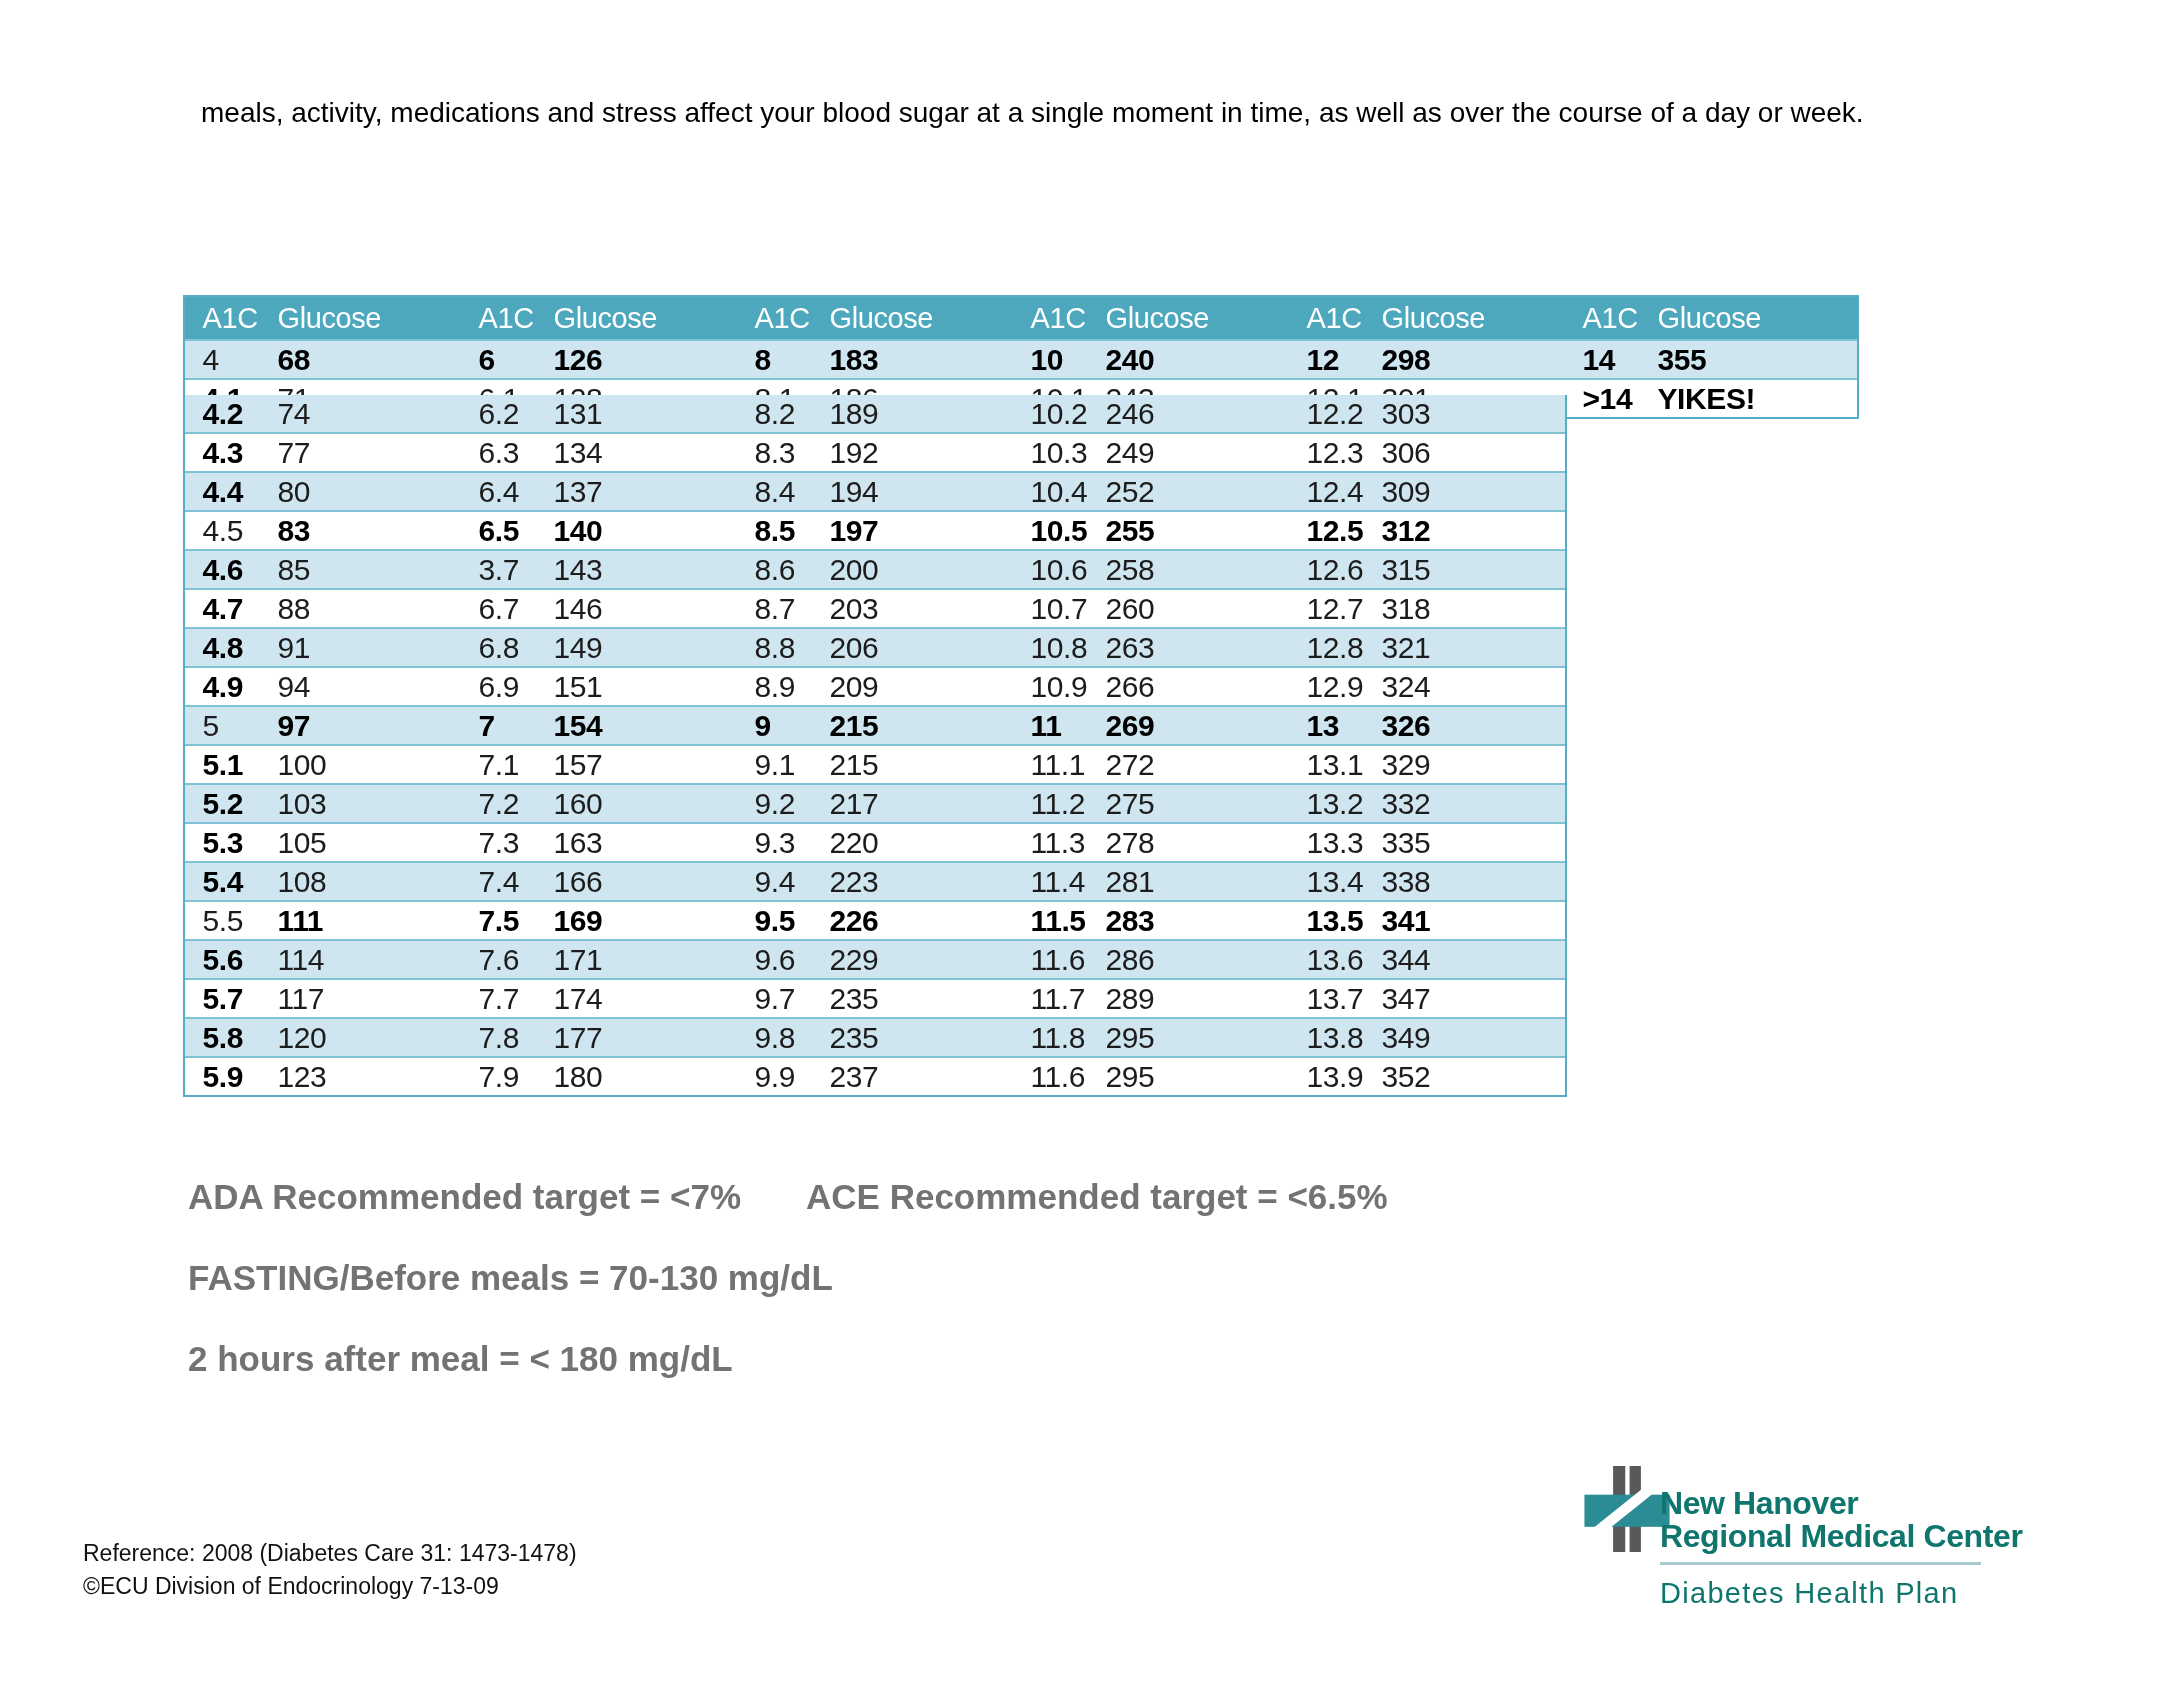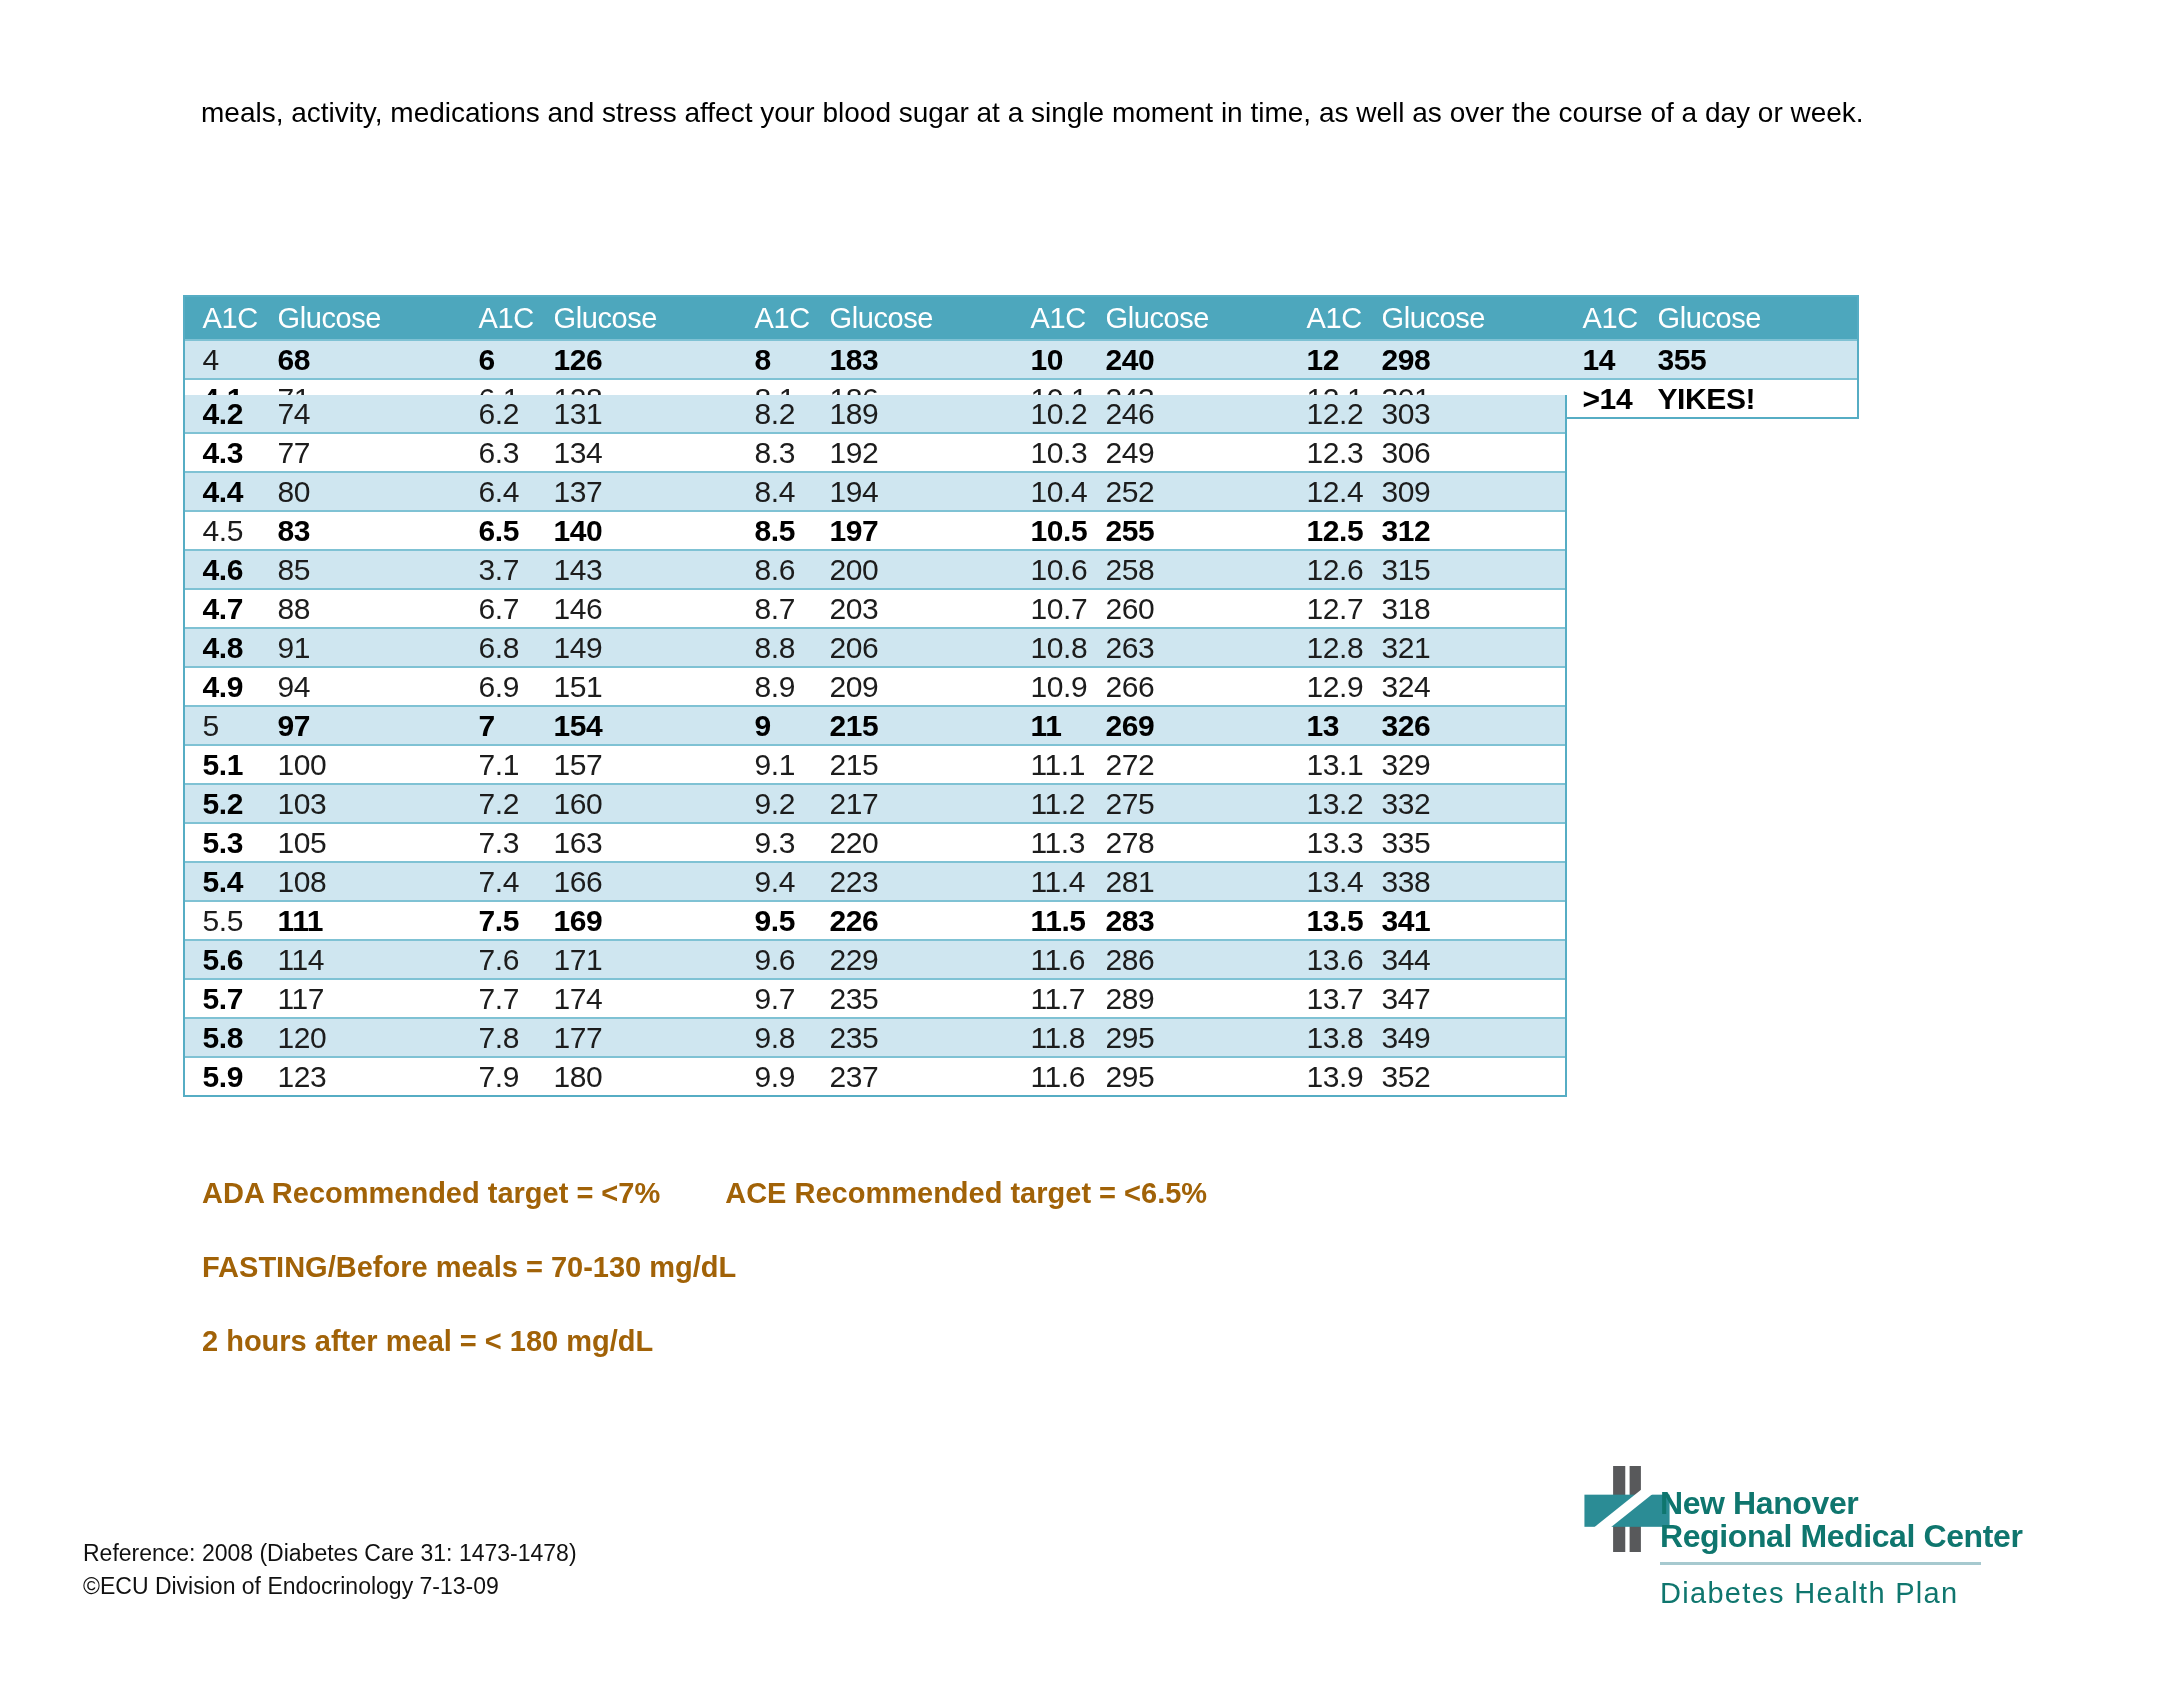--- a/index.html
+++ b/index.html
@@ -26,21 +26,21 @@
   .hdr{height:42px;display:flex;background:#4da7bd;color:#ffffff;font-size:29px;}
   .row{height:37px;display:flex;font-size:30px;color:#1c1c1c;}
   .row.shade{background:#cfe6f0;}
   .pair{width:276px;display:flex;align-items:center;height:100%;}
   .pair.p6{width:292px;}
   .pair .a{width:75px;padding-left:17.5px;flex:none;letter-spacing:-0.4px;}
   .pair .g{flex:1;letter-spacing:-0.4px;}
   .hdr .pair{align-items:center;}
   .b{font-weight:bold;color:#000;}
   
-  .notes{position:absolute;left:202px;top:1177px;font-weight:bold;font-size:29px;color:#a16207;white-space:nowrap;}
+  .notes{position:absolute;left:188px;top:1177px;font-weight:bold;font-size:35px;color:#737373;white-space:nowrap;}
   .notes .nline{margin-bottom:41px;}
   .notes .gap{margin-left:65px;}
   
   .footer{position:absolute;left:83px;top:1537px;font-size:23px;line-height:33px;color:#111;white-space:nowrap;}
   
   .logo-mark{position:absolute;left:1584px;top:1466px;width:86px;height:86px;}
   .logo-text{position:absolute;left:1660px;top:1487px;color:#0f766e;white-space:nowrap;}
   .logo-text .l1,.logo-text .l2{font-size:32px;font-weight:bold;line-height:33px;letter-spacing:-0.4px;}
   .logo-rule{width:321px;height:3.5px;background:#a6c9cf;margin-top:8.7px;}
   .logo-text .l3{font-size:29px;margin-top:11.4px;letter-spacing:1.3px;font-weight:400;}

